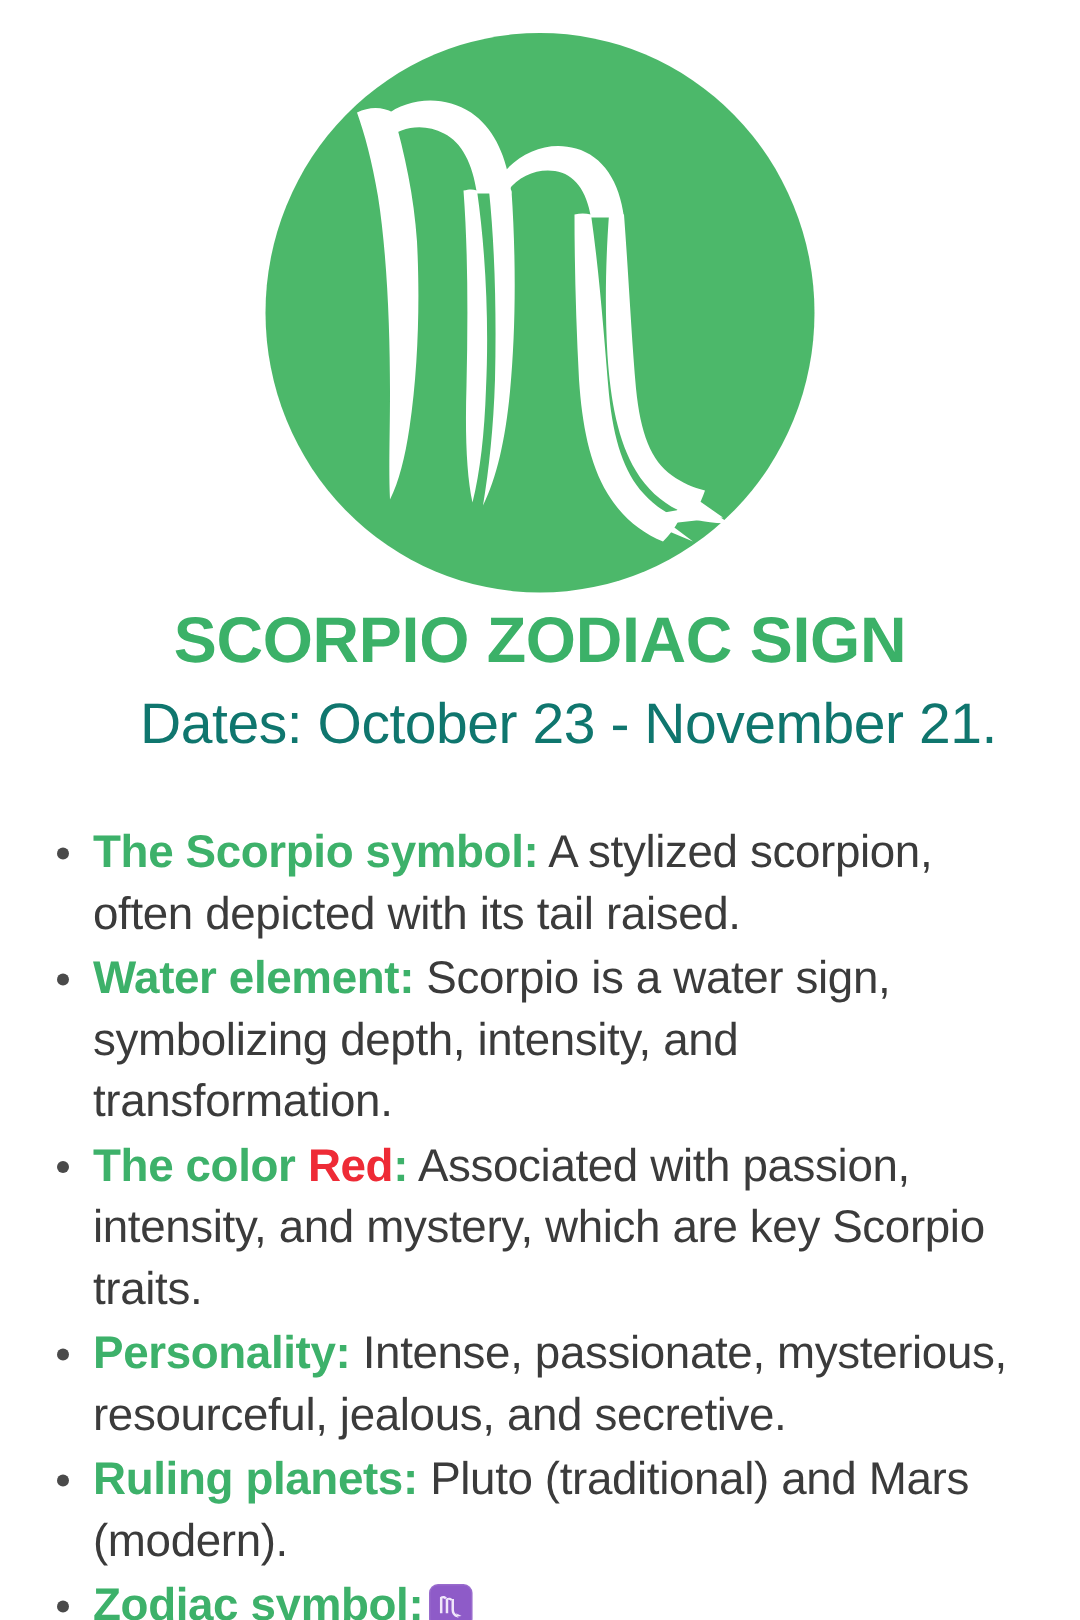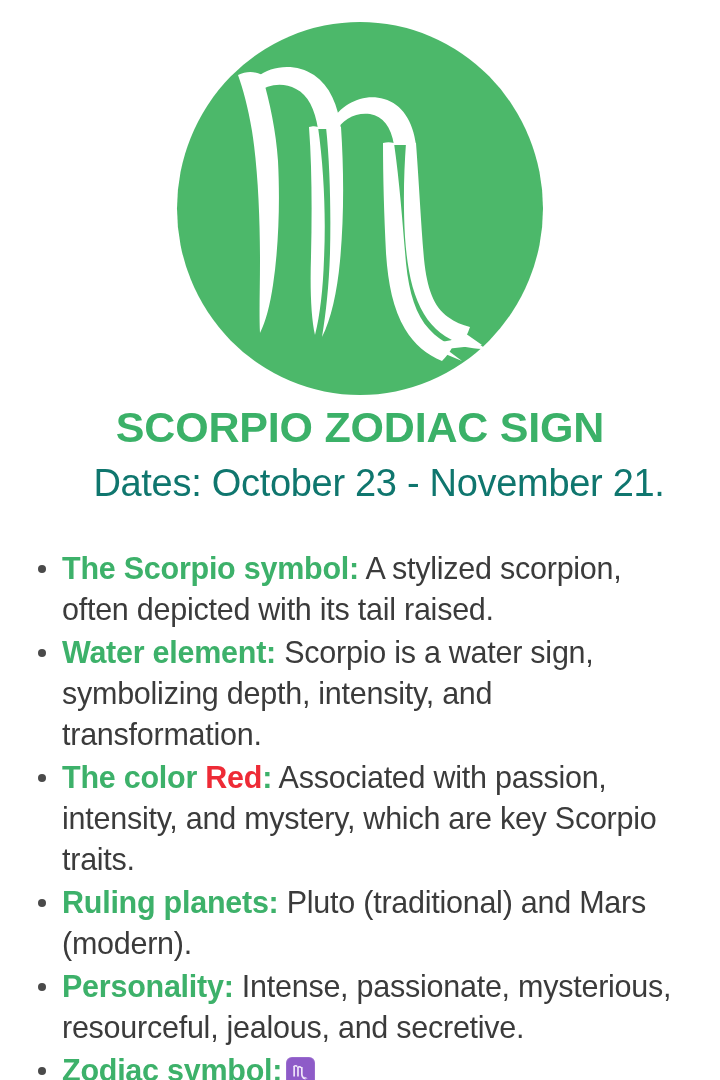--- a/index.html
+++ b/index.html
@@ -122,22 +122,22 @@
     </div>
   </div>
 
   <div class="title" style="color: rgb(59, 177, 104);">SCORPIO ZODIAC SIGN</div>
   <div class="subtitle" style="color: #0f766e; margin-left: 19px;">Dates: October 23 - November 21.</div>
 
   <ul class="list" id="bullet-list">
       <li class="bullet"><span class="dot"></span><span class="lbl" style="color: rgb(61, 177, 106);">The Scorpio symbol:</span><span class="body-txt" style="color: rgb(59, 59, 59);"> A stylized scorpion, often depicted with its tail raised.</span></li>
       <li class="bullet"><span class="dot"></span><span class="lbl" style="color: rgb(61, 177, 106);">Water element:</span><span class="body-txt" style="color: rgb(59, 59, 59);"> Scorpio is a water sign, symbolizing depth, intensity, and transformation.</span></li>
       <li class="bullet"><span class="dot"></span><span class="lbl" style="color: rgb(61, 177, 106);">The color </span><span class="lbl-red" style="color: rgb(238, 43, 54);">Red</span><span class="lbl" style="color: rgb(61, 177, 106);">:</span><span class="body-txt" style="color: rgb(59, 59, 59);"> Associated with passion, intensity, and mystery, which are key Scorpio traits.</span></li>
+      <li class="bullet"><span class="dot"></span><span class="lbl" style="color: rgb(61, 177, 106);">Personality:</span><span class="body-txt" style="color: rgb(59, 59, 59);"> Intense, passionate, mysterious, resourceful, jealous, and secretive.</span></li>
       <li class="bullet"><span class="dot"></span><span class="lbl" style="color: rgb(61, 177, 106);">Ruling planets:</span><span class="body-txt" style="color: rgb(59, 59, 59);"> Pluto (traditional) and Mars (modern).</span></li>
-      <li class="bullet"><span class="dot"></span><span class="lbl" style="color: rgb(61, 177, 106);">Personality:</span><span class="body-txt" style="color: rgb(59, 59, 59);"> Intense, passionate, mysterious, resourceful, jealous, and secretive.</span></li>
       <li class="bullet"><span class="dot"></span><span class="lbl" style="color: rgb(61, 177, 106);">Zodiac symbol:</span><span class="emoji-badge" style="background: rgb(142, 91, 200);"><svg viewBox="0 0 24 24" xmlns="http://www.w3.org/2000/svg" aria-hidden="true">
             <g fill="#F0E6FA">
               <path d="M3.2 5.0 h1.9 v12.2 h-1.9 z"></path>
               <path d="M3.2 5.0 c1.6-1.3 4.0-1.3 5.3 0.3 l-1.5 1.1 c-0.8-1.0-2.3-1.0-3.2-0.2 z"></path>
               <path d="M7.6 6.2 h1.9 v11.0 h-1.9 z"></path>
               <path d="M7.6 6.2 c1.6-1.3 4.0-1.3 5.3 0.3 l-1.5 1.1 c-0.8-1.0-2.3-1.0-3.2-0.2 z"></path>
               <path d="M12.0 6.2 h1.9 v8.4 c0 1.8 0.9 3.0 2.5 3.6 l-0.7 1.7 c-2.4-0.9-3.7-2.8-3.7-5.4 z"></path>
               <path d="M15.1 17.0 l4.6 2.2 -3.4 0.4 1.6 1.4 -4.4-1.9 3.1-0.8 z"></path>
             </g>
           </svg></span></li>

